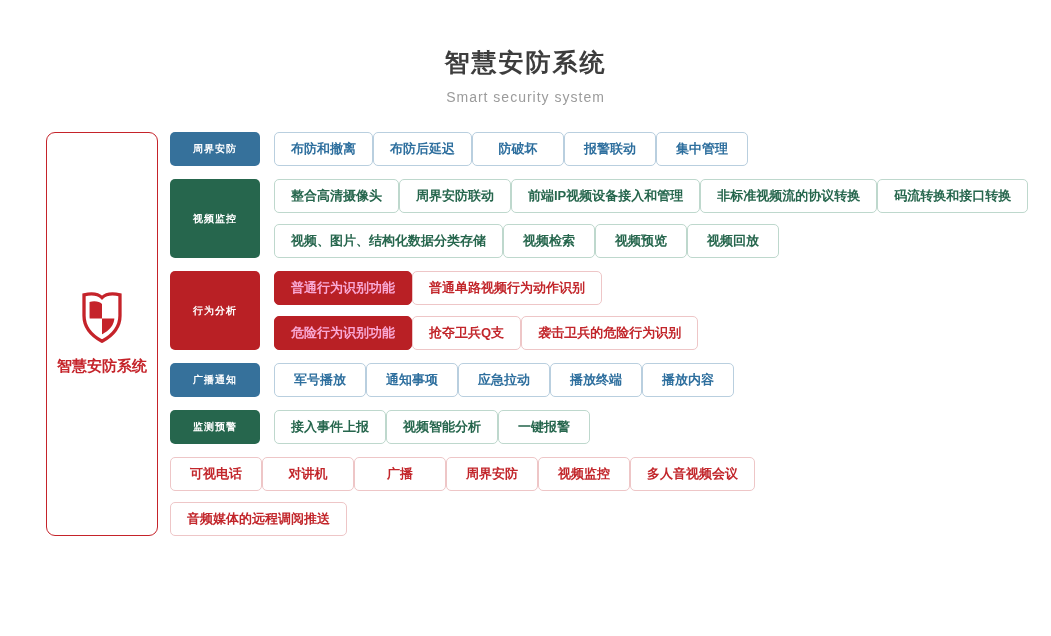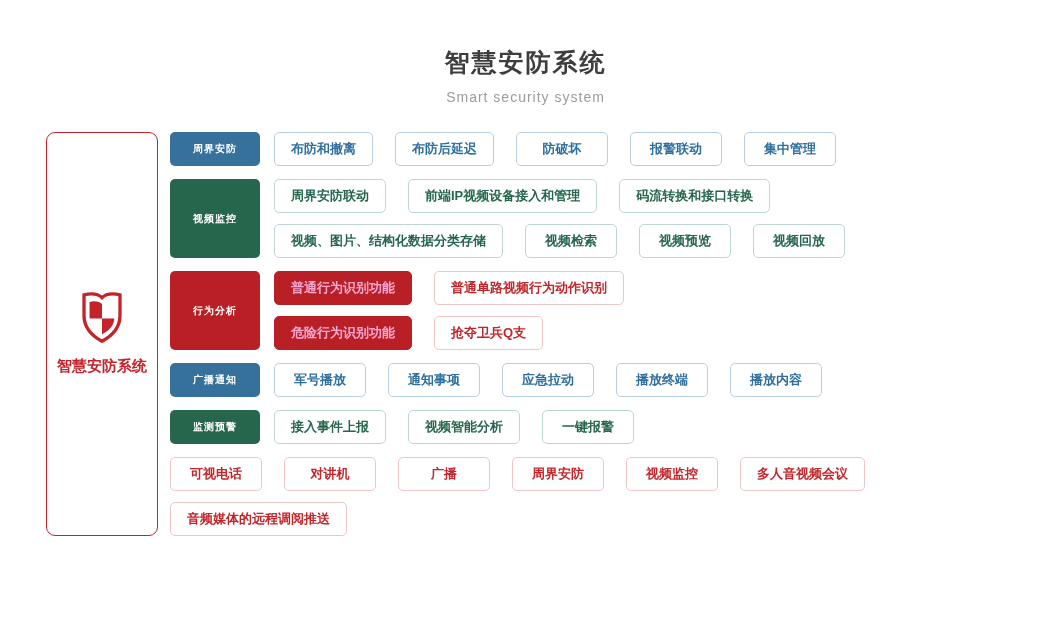--- a/index.html
+++ b/index.html
@@ -44,21 +44,21 @@
   .row { display: flex; align-items: stretch; gap: 14px; }
   .category {
     flex: 0 0 90px; width: 90px; min-height: 34px;
     background: var(--bg, #36719b);
     color: #ffffff; font-size: 10px; font-weight: bold;
     border-radius: 5px;
     display: flex; align-items: center; justify-content: center;
     letter-spacing: 1px;
   }
   .lines { display: flex; flex-direction: column; gap: 11px; justify-content: center; }
-  .line { display: flex; gap: 22px; align-items: center; }
+  .line { display: flex; gap: 0; align-items: center; }
   .pill {
     height: 34px; min-width: 92px;
     padding: 0 16px;
     display: inline-flex; align-items: center; justify-content: center;
     background: #ffffff;
     border: 1px solid var(--bd, #b9cfdf);
     border-radius: 5px;
     color: var(--text, #2e6f9e);
     font-size: 13px; font-weight: bold;
     white-space: nowrap;
@@ -103,42 +103,45 @@
             <div class="pill">防破坏</div>
             <div class="pill">报警联动</div>
             <div class="pill">集中管理</div>
           </div>
         </div>
       </div>
       <div class="row" style="--bg: #26664d; --text: #26664d; --bd: #bed8cd;">
         <div class="category">视频监控</div>
         <div class="lines">
           <div class="line">
+            <div class="pill">整合高清摄像头</div>
             <div class="pill">周界安防联动</div>
             <div class="pill">前端IP视频设备接入和管理</div>
+            <div class="pill">非标准视频流的协议转换</div>
             <div class="pill">码流转换和接口转换</div>
           </div>
           <div class="line">
             <div class="pill">视频、图片、结构化数据分类存储</div>
             <div class="pill">视频检索</div>
             <div class="pill">视频预览</div>
             <div class="pill">视频回放</div>
           </div>
         </div>
       </div>
       <div class="row" style="--bg: #b92025; --text: #c2262b; --bd: #eec6c7;">
         <div class="category">行为分析</div>
         <div class="lines">
           <div class="line">
             <div class="pill solid">普通行为识别功能</div>
             <div class="pill">普通单路视频行为动作识别</div>
           </div>
           <div class="line">
             <div class="pill solid">危险行为识别功能</div>
             <div class="pill">抢夺卫兵Q支</div>
+            <div class="pill">袭击卫兵的危险行为识别</div>
           </div>
         </div>
       </div>
       <div class="row" style="--bg: #36719b; --text: #2e6f9e; --bd: #b9cfdf;">
         <div class="category">广播通知</div>
         <div class="lines">
           <div class="line">
             <div class="pill">军号播放</div>
             <div class="pill">通知事项</div>
             <div class="pill">应急拉动</div>

